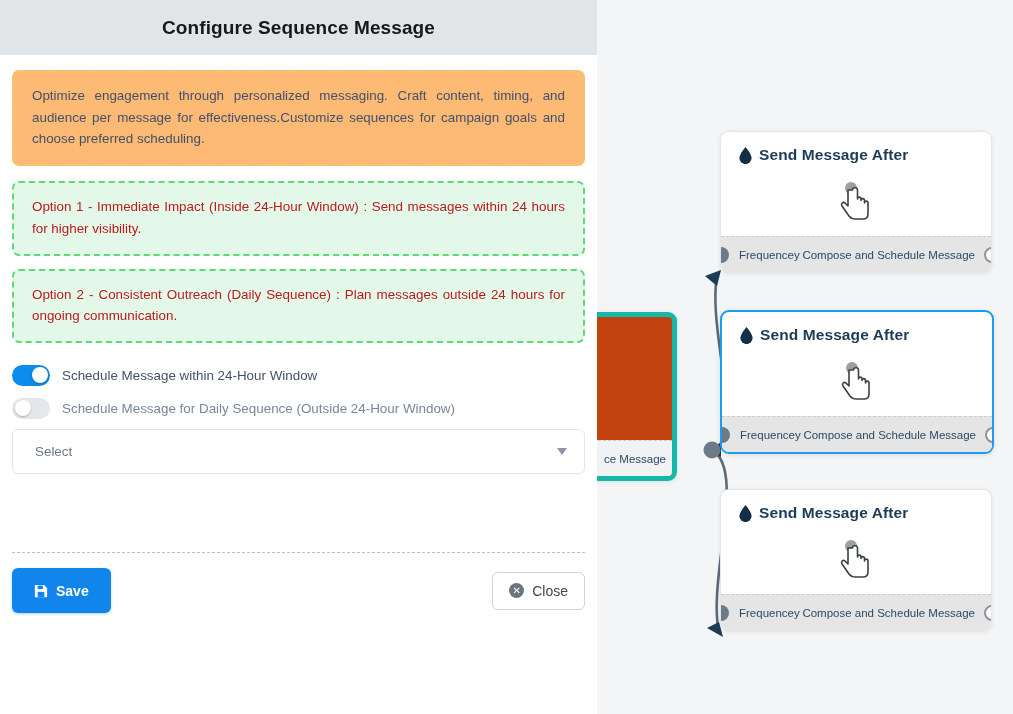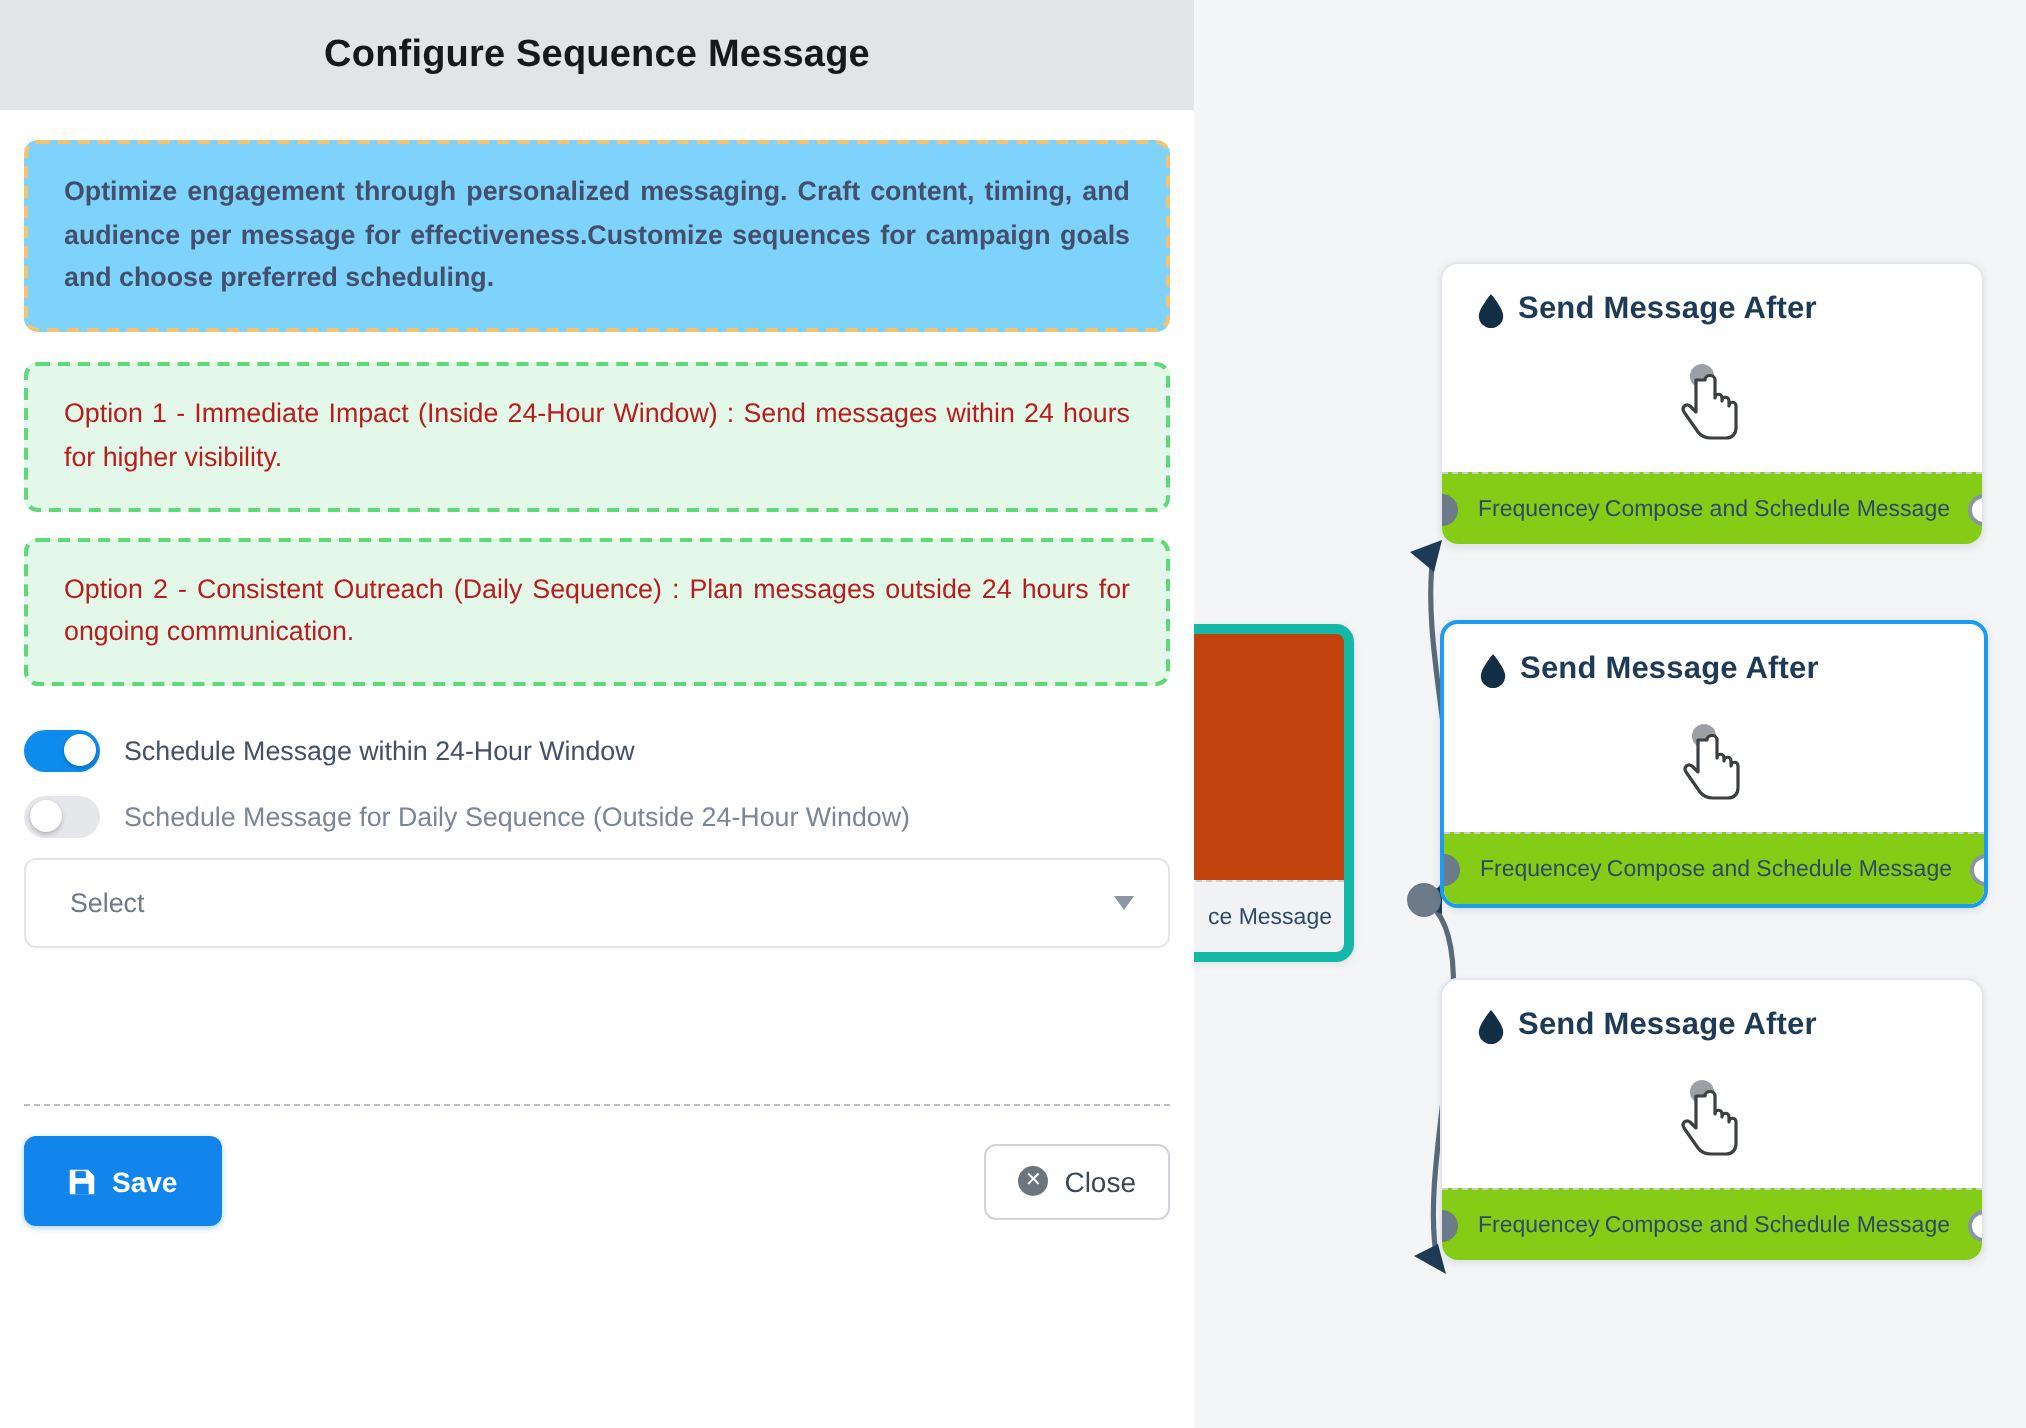--- a/index.html
+++ b/index.html
@@ -36,21 +36,21 @@
   .drop-icon{display:block;}
   .node-body{
     height:72px;display:flex;align-items:center;justify-content:center;
   }
   .cursor-glyph{
     width:48px;height:48px;display:block;
   }
   .node-foot{
     position:relative;
     border-top:1px dashed #c9ced4;
-    background:#84cc16;
+    background:#e5e5e5;
     height:35px;
     display:flex;align-items:center;
   }
   .foot-left{
     font-size:11.5px;color:#2c4a66;margin-left:18px;
   }
   .foot-right{
     font-size:11.5px;color:#2c4a66;position:absolute;right:16px;
   }
   .handle-in{
@@ -96,21 +96,21 @@
   .panel-body{padding:0 12px;}
 
   .callout{
     border-radius:7px;
     padding:13px 18px 14px 18px;
     font-size:13.4px;line-height:1.62;
     text-align:justify;
     color:#44506b;
     margin-top:15px;
   }
-  .callout.amber{border:2px dashed #f5c36d;background:#7dd3fc;font-weight:bold;}
+  .callout.amber{border:2px dashed #f5c36d;background:#fdba74;}
   .callout.green{border:2px dashed #5ed977;background:#e4f8ea;color:#b91c1c;}
   .callout.green.c2{margin-top:13px;}
 
   .toggle-row{
     display:flex;align-items:center;gap:12px;margin-top:0;
   }
   .toggle-row.first{margin-top:22px;}
   .toggle-row.second{margin-top:12px;}
   .switch{
     width:38px;height:21px;border-radius:11px;flex:0 0 auto;position:relative;

